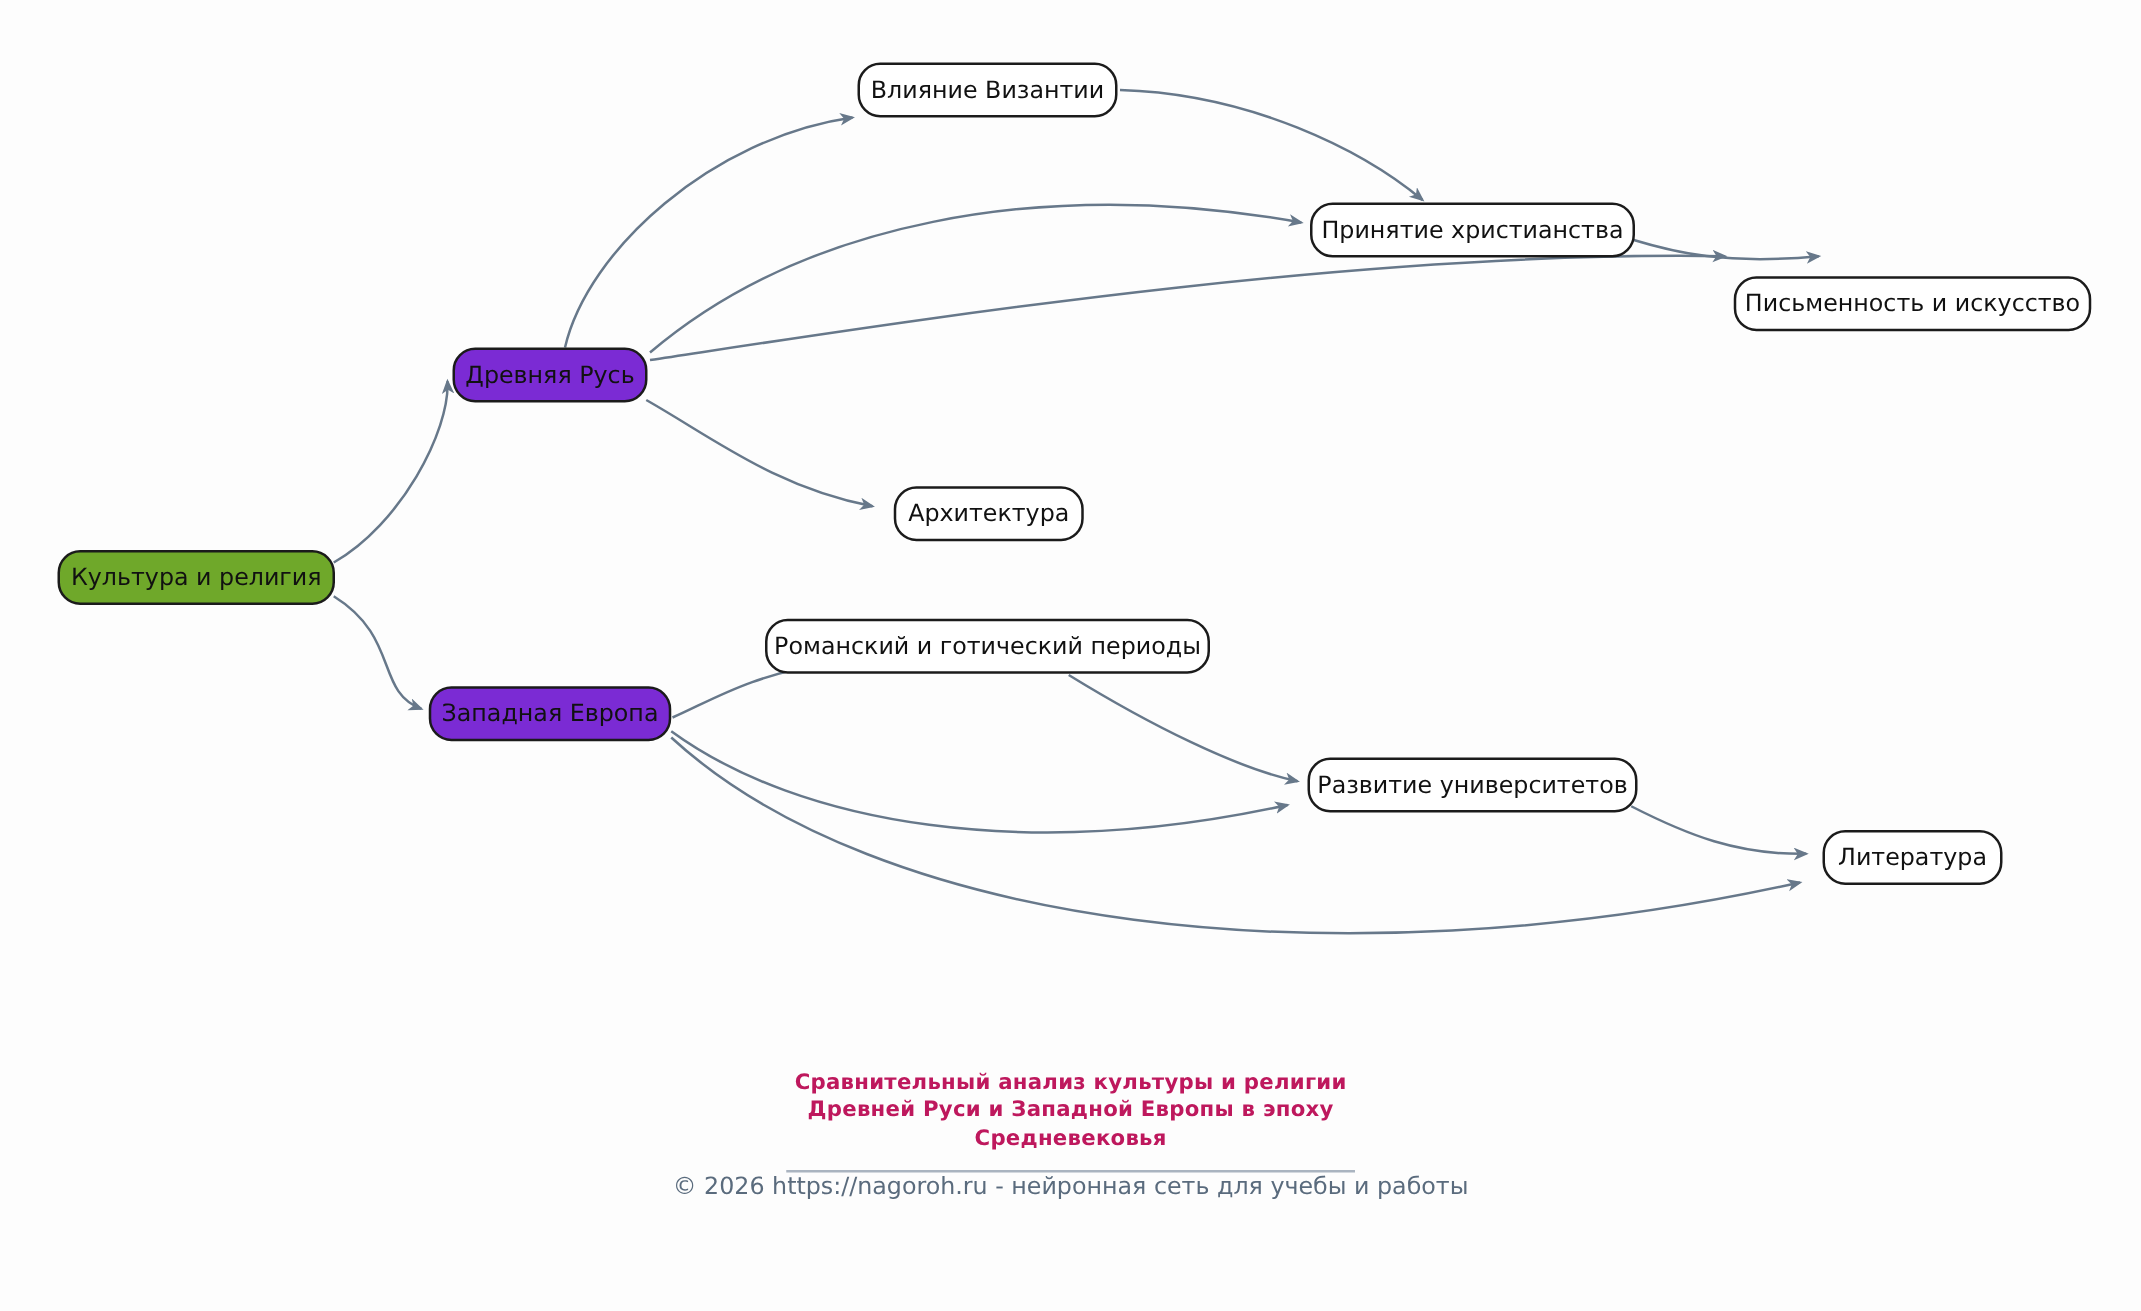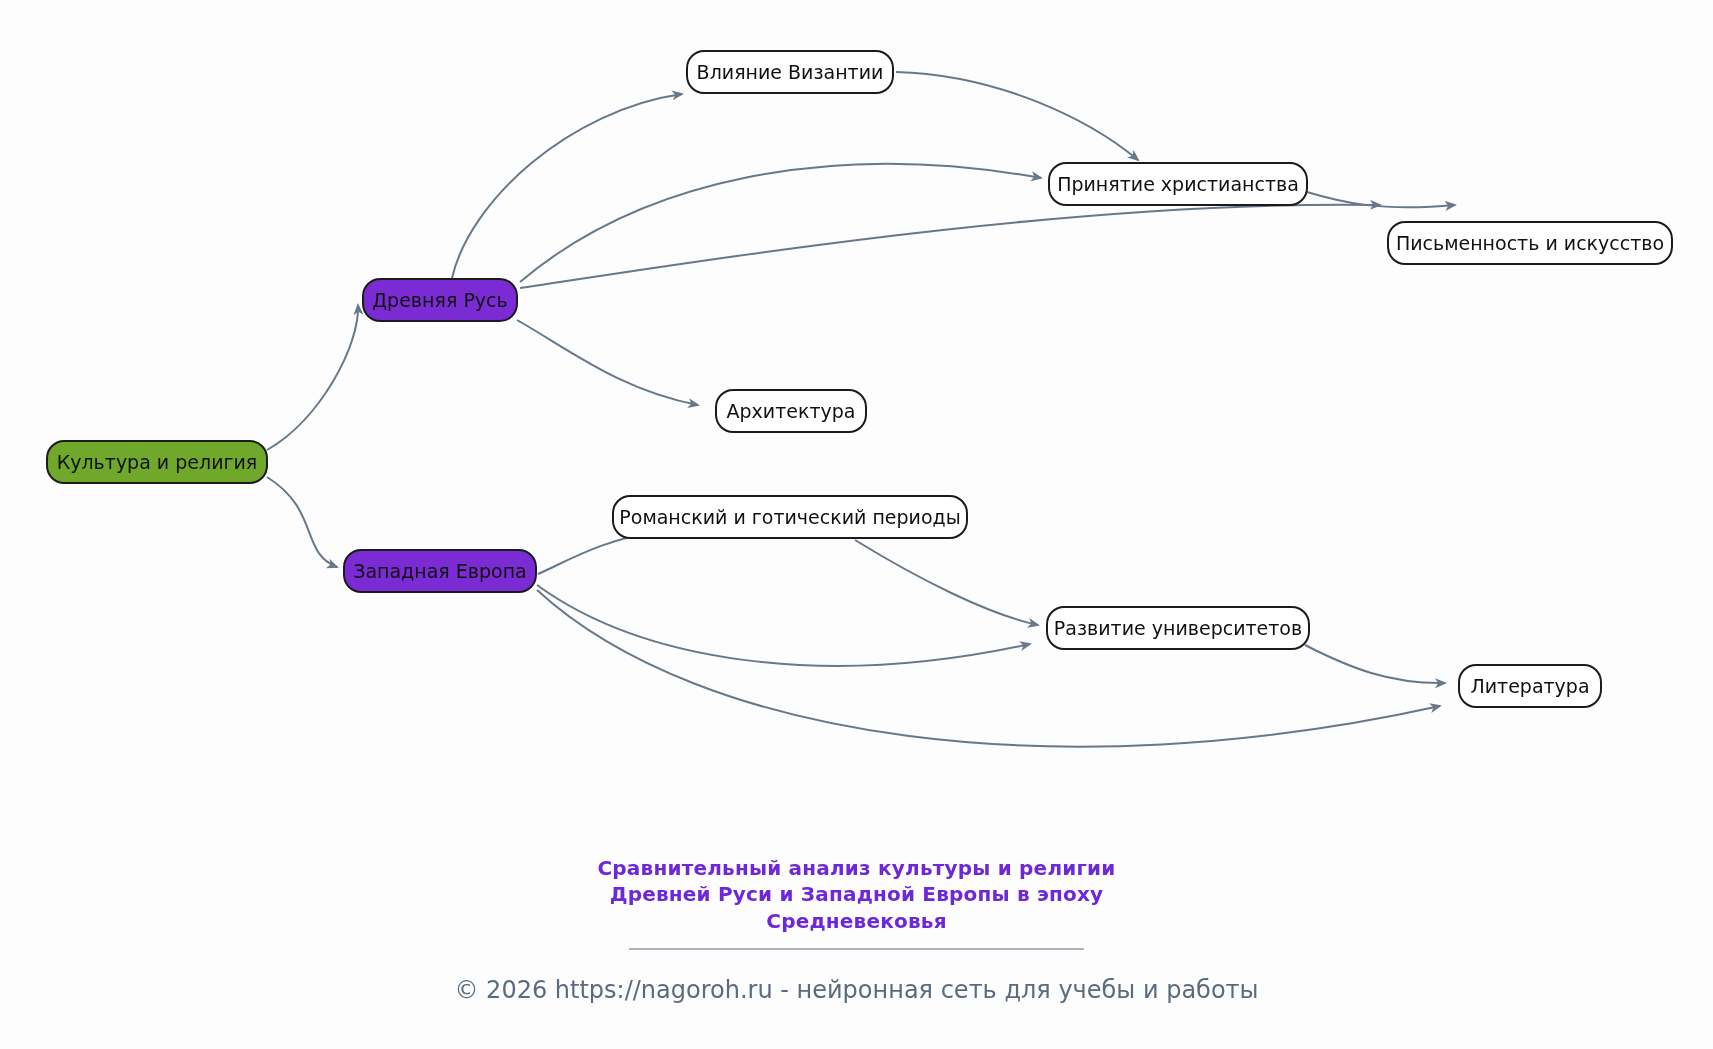--- a/index.html
+++ b/index.html
@@ -47,36 +47,35 @@
   .footer-block {
     position: absolute;
     left: 0;
     right: 0;
     top: 855px;
     text-align: center;
     pointer-events: none;
   }
   .footer-title {
     font-family: "DejaVu Sans", sans-serif;
-    font-size: 20px;
+    font-size: 17px;
     font-weight: bold;
-    color: #6d28d9;
+    color: #be185d;
     line-height: 1.32;
     letter-spacing: 0.2px;
     white-space: pre-line;
   }
   .footer-rule {
     width: 455px;
     margin: 14px auto 0 auto;
     border-top: 2px solid #aab4c0;
   }
   .footer-copy {
-    margin-top: 26px;
     font-family: "DejaVu Sans", sans-serif;
-    font-size: 24px;
+    font-size: 19px;
     color: #5a6b7d;
   }
 </style>
 </head>
 <body>
 
 <div id="graph-root">
   <svg class="diagram" viewBox="0 0 1713 1049">
     <defs>
       <marker id="arrowhead" markerWidth="13" markerHeight="13" refX="10" refY="5" orient="auto" markerUnits="userSpaceOnUse">

